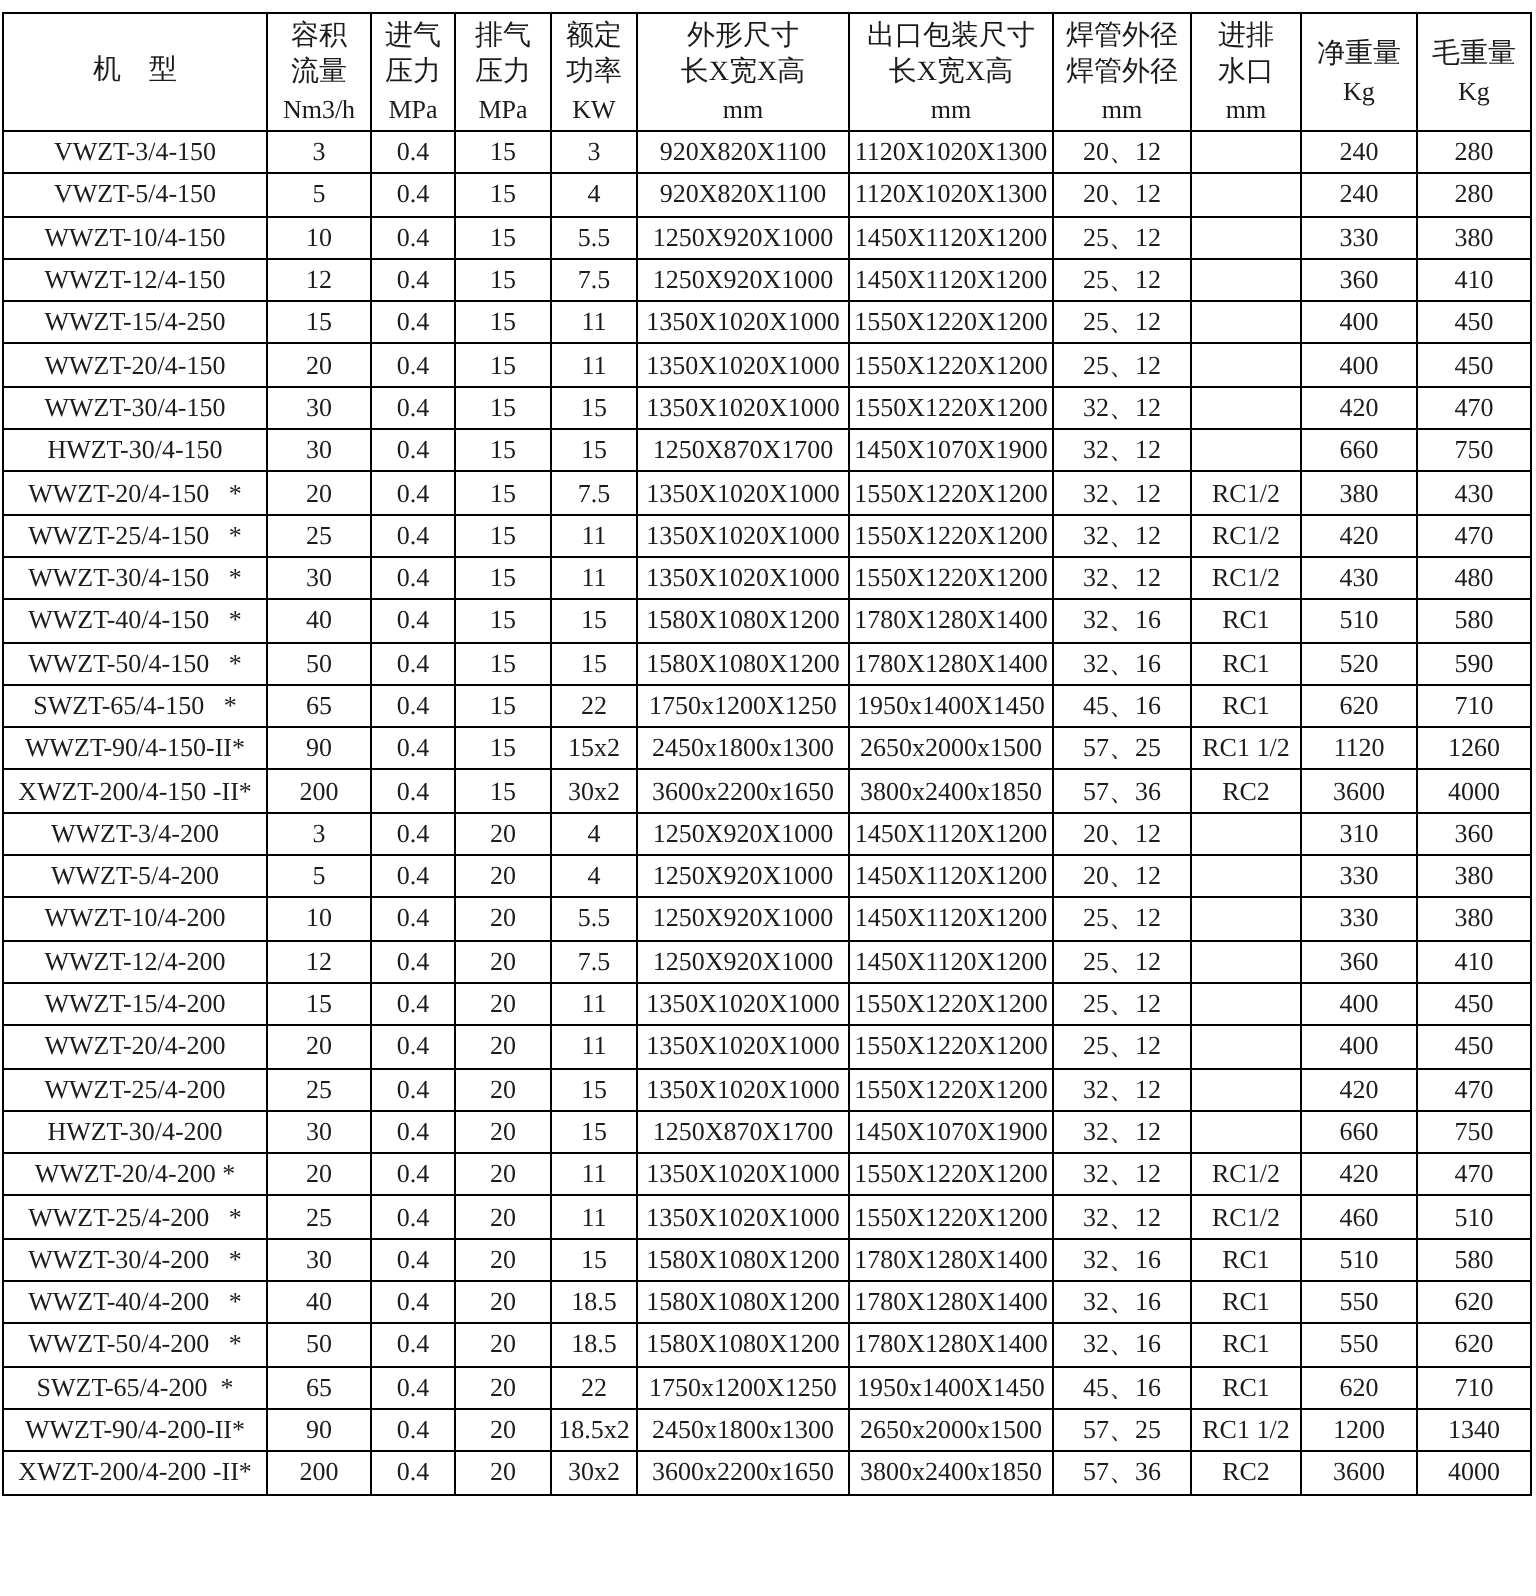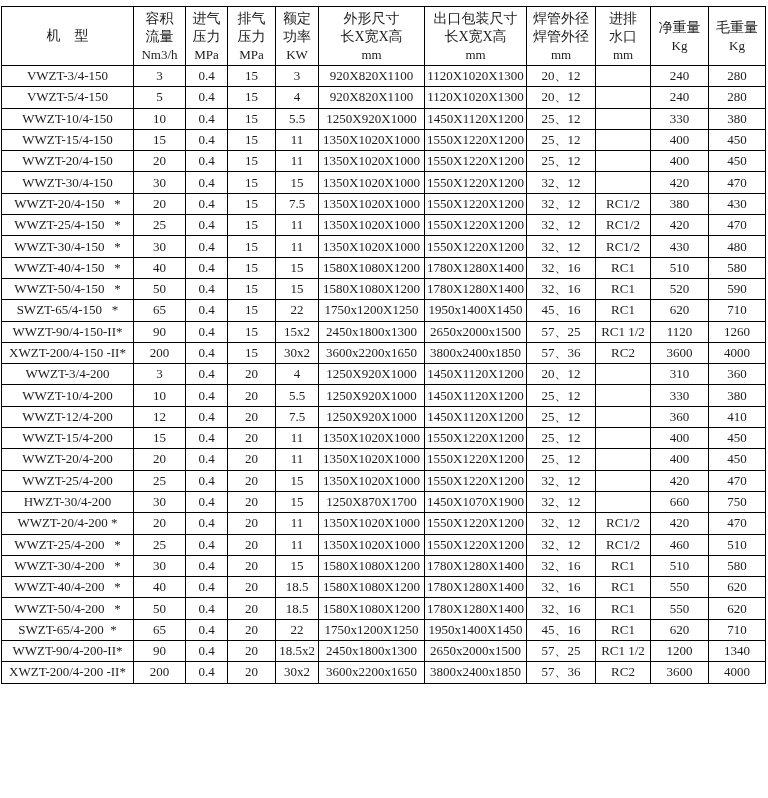--- a/index.html
+++ b/index.html
@@ -162,21 +162,34 @@
           <td class="cell-outlet_pressure">15</td>
           <td class="cell-rated_power">5.5</td>
           <td class="cell-dimensions">1250X920X1000</td>
           <td class="cell-packing_size">1450X1120X1200</td>
           <td class="cell-pipe_od">25、12</td>
           <td class="cell-water_port"></td>
           <td class="cell-net_weight">330</td>
           <td class="cell-gross_weight">380</td>
         </tr>
         <tr>
-          <td class="cell-model">WWZT-15/4-150</td>
+          <td class="cell-model">WWZT-12/4-150</td>
+          <td class="cell-flow">12</td>
+          <td class="cell-inlet_pressure">0.4</td>
+          <td class="cell-outlet_pressure">15</td>
+          <td class="cell-rated_power">7.5</td>
+          <td class="cell-dimensions">1250X920X1000</td>
+          <td class="cell-packing_size">1450X1120X1200</td>
+          <td class="cell-pipe_od">25、12</td>
+          <td class="cell-water_port"></td>
+          <td class="cell-net_weight">360</td>
+          <td class="cell-gross_weight">410</td>
+        </tr>
+        <tr>
+          <td class="cell-model">WWZT-15/4-250</td>
           <td class="cell-flow">15</td>
           <td class="cell-inlet_pressure">0.4</td>
           <td class="cell-outlet_pressure">15</td>
           <td class="cell-rated_power">11</td>
           <td class="cell-dimensions">1350X1020X1000</td>
           <td class="cell-packing_size">1550X1220X1200</td>
           <td class="cell-pipe_od">25、12</td>
           <td class="cell-water_port"></td>
           <td class="cell-net_weight">400</td>
           <td class="cell-gross_weight">450</td>
@@ -199,20 +212,33 @@
           <td class="cell-flow">30</td>
           <td class="cell-inlet_pressure">0.4</td>
           <td class="cell-outlet_pressure">15</td>
           <td class="cell-rated_power">15</td>
           <td class="cell-dimensions">1350X1020X1000</td>
           <td class="cell-packing_size">1550X1220X1200</td>
           <td class="cell-pipe_od">32、12</td>
           <td class="cell-water_port"></td>
           <td class="cell-net_weight">420</td>
           <td class="cell-gross_weight">470</td>
+        </tr>
+        <tr>
+          <td class="cell-model">HWZT-30/4-150</td>
+          <td class="cell-flow">30</td>
+          <td class="cell-inlet_pressure">0.4</td>
+          <td class="cell-outlet_pressure">15</td>
+          <td class="cell-rated_power">15</td>
+          <td class="cell-dimensions">1250X870X1700</td>
+          <td class="cell-packing_size">1450X1070X1900</td>
+          <td class="cell-pipe_od">32、12</td>
+          <td class="cell-water_port"></td>
+          <td class="cell-net_weight">660</td>
+          <td class="cell-gross_weight">750</td>
         </tr>
         <tr>
           <td class="cell-model">WWZT-20/4-150   *</td>
           <td class="cell-flow">20</td>
           <td class="cell-inlet_pressure">0.4</td>
           <td class="cell-outlet_pressure">15</td>
           <td class="cell-rated_power">7.5</td>
           <td class="cell-dimensions">1350X1020X1000</td>
           <td class="cell-packing_size">1550X1220X1200</td>
           <td class="cell-pipe_od">32、12</td>
@@ -318,20 +344,33 @@
           <td class="cell-outlet_pressure">20</td>
           <td class="cell-rated_power">4</td>
           <td class="cell-dimensions">1250X920X1000</td>
           <td class="cell-packing_size">1450X1120X1200</td>
           <td class="cell-pipe_od">20、12</td>
           <td class="cell-water_port"></td>
           <td class="cell-net_weight">310</td>
           <td class="cell-gross_weight">360</td>
         </tr>
         <tr>
+          <td class="cell-model">WWZT-5/4-200</td>
+          <td class="cell-flow">5</td>
+          <td class="cell-inlet_pressure">0.4</td>
+          <td class="cell-outlet_pressure">20</td>
+          <td class="cell-rated_power">4</td>
+          <td class="cell-dimensions">1250X920X1000</td>
+          <td class="cell-packing_size">1450X1120X1200</td>
+          <td class="cell-pipe_od">20、12</td>
+          <td class="cell-water_port"></td>
+          <td class="cell-net_weight">330</td>
+          <td class="cell-gross_weight">380</td>
+        </tr>
+        <tr>
           <td class="cell-model">WWZT-10/4-200</td>
           <td class="cell-flow">10</td>
           <td class="cell-inlet_pressure">0.4</td>
           <td class="cell-outlet_pressure">20</td>
           <td class="cell-rated_power">5.5</td>
           <td class="cell-dimensions">1250X920X1000</td>
           <td class="cell-packing_size">1450X1120X1200</td>
           <td class="cell-pipe_od">25、12</td>
           <td class="cell-water_port"></td>
           <td class="cell-net_weight">330</td>

